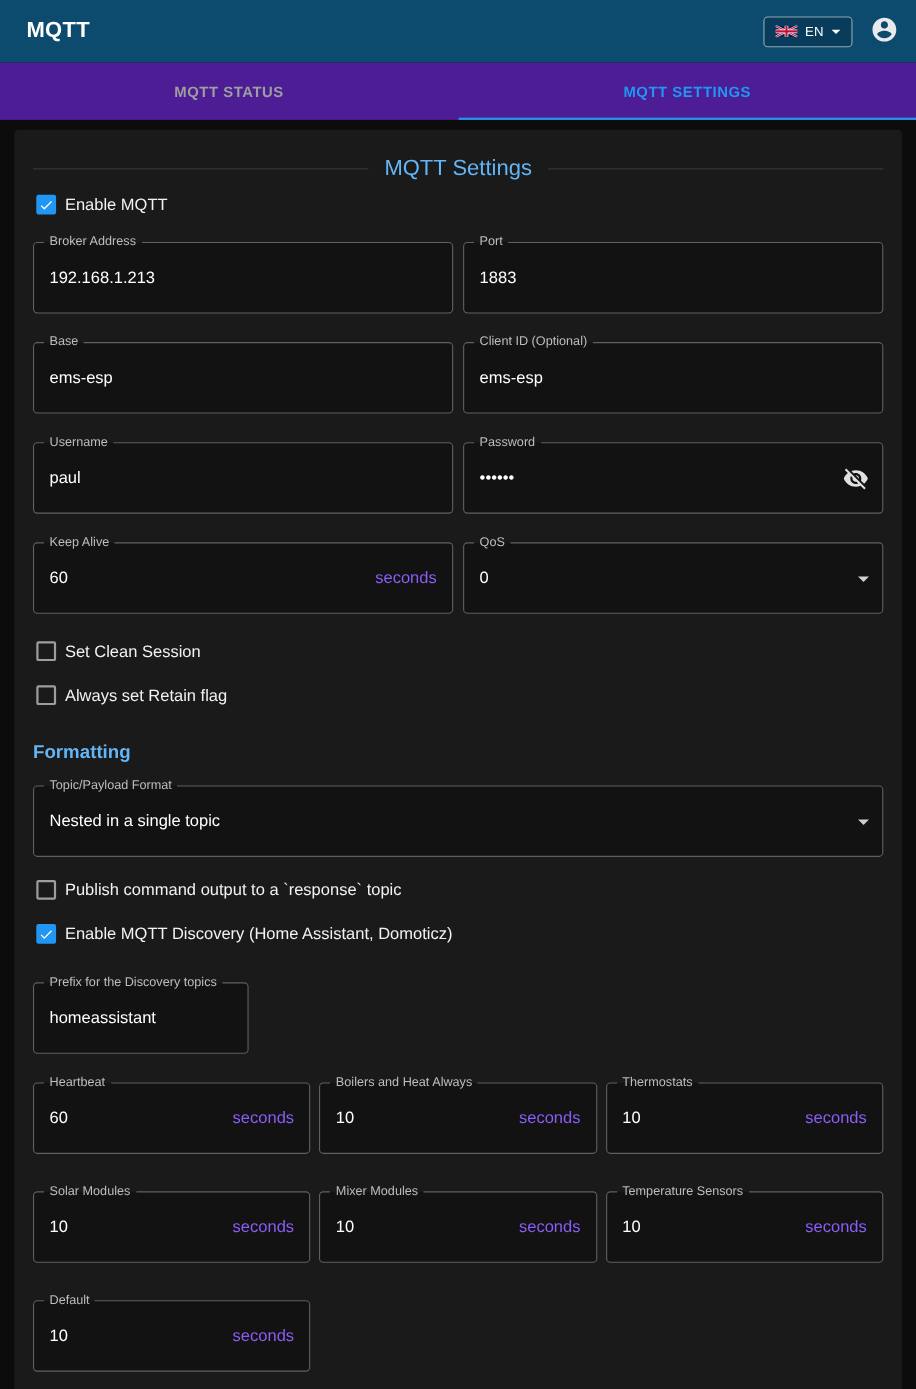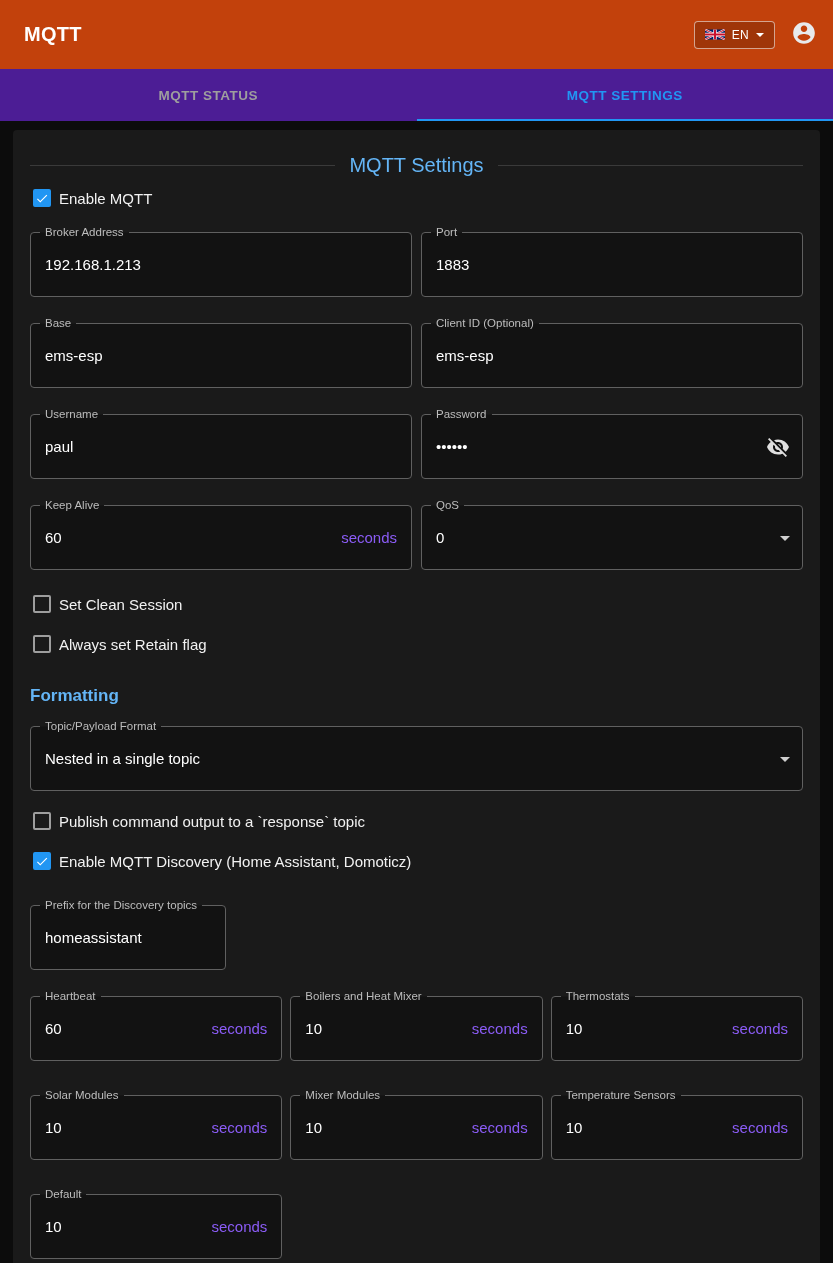--- a/index.html
+++ b/index.html
@@ -1,19 +1,19 @@
 <!DOCTYPE html>
 <html><head>
 <meta charset="utf-8">
 <style>
   *{box-sizing:border-box;margin:0;padding:0}
   html,body{width:833px;height:1263px;background:#0c0c0c;font-family:"Liberation Sans","DejaVu Sans",sans-serif;color:#fff;overflow:hidden}
 
   
-  .app-bar{height:69px;background:#c2410c;display:flex;align-items:center;padding:0 16px 0 24px;box-shadow:0 2px 4px rgba(0,0,0,.4)}
+  .app-bar{height:57px;background:#0c4a6e;display:flex;align-items:center;padding:0 16px 0 24px;box-shadow:0 2px 4px rgba(0,0,0,.4)}
   .app-title{font-size:20px;font-weight:bold;letter-spacing:.3px;color:#fff}
   .app-bar-spacer{flex:1}
   .lang-button{display:flex;align-items:center;gap:7px;border:1px solid rgba(255,255,255,.55);border-radius:4px;background:rgba(0,0,0,.18);padding:6px 10px;cursor:pointer}
   .flag{width:20px;height:11px;display:block;border-radius:1px}
   .lang-label{font-size:12px;font-weight:normal;color:#fff;letter-spacing:.3px}
   .caret-down{width:0;height:0;border-left:4px solid transparent;border-right:4px solid transparent;border-top:4px solid #fff}
   .account-button{margin-left:16px;background:none;border:none;display:flex;cursor:pointer;padding:0}
 
   
   .tab-bar{height:52px;background:#4c1d95;display:flex}
@@ -202,21 +202,21 @@
   </div>
 
 
   <div class="intervals-grid">
     <div class="field">
       <span class="field-label">Heartbeat</span>
       <span class="field-value">60</span>
       <span class="field-suffix">seconds</span>
     </div>
     <div class="field">
-      <span class="field-label">Boilers and Heat Mixer</span>
+      <span class="field-label">Boilers and Heat Always</span>
       <span class="field-value">10</span>
       <span class="field-suffix">seconds</span>
     </div>
     <div class="field">
       <span class="field-label">Thermostats</span>
       <span class="field-value">10</span>
       <span class="field-suffix">seconds</span>
     </div>
     <div class="field">
       <span class="field-label">Solar Modules</span>

